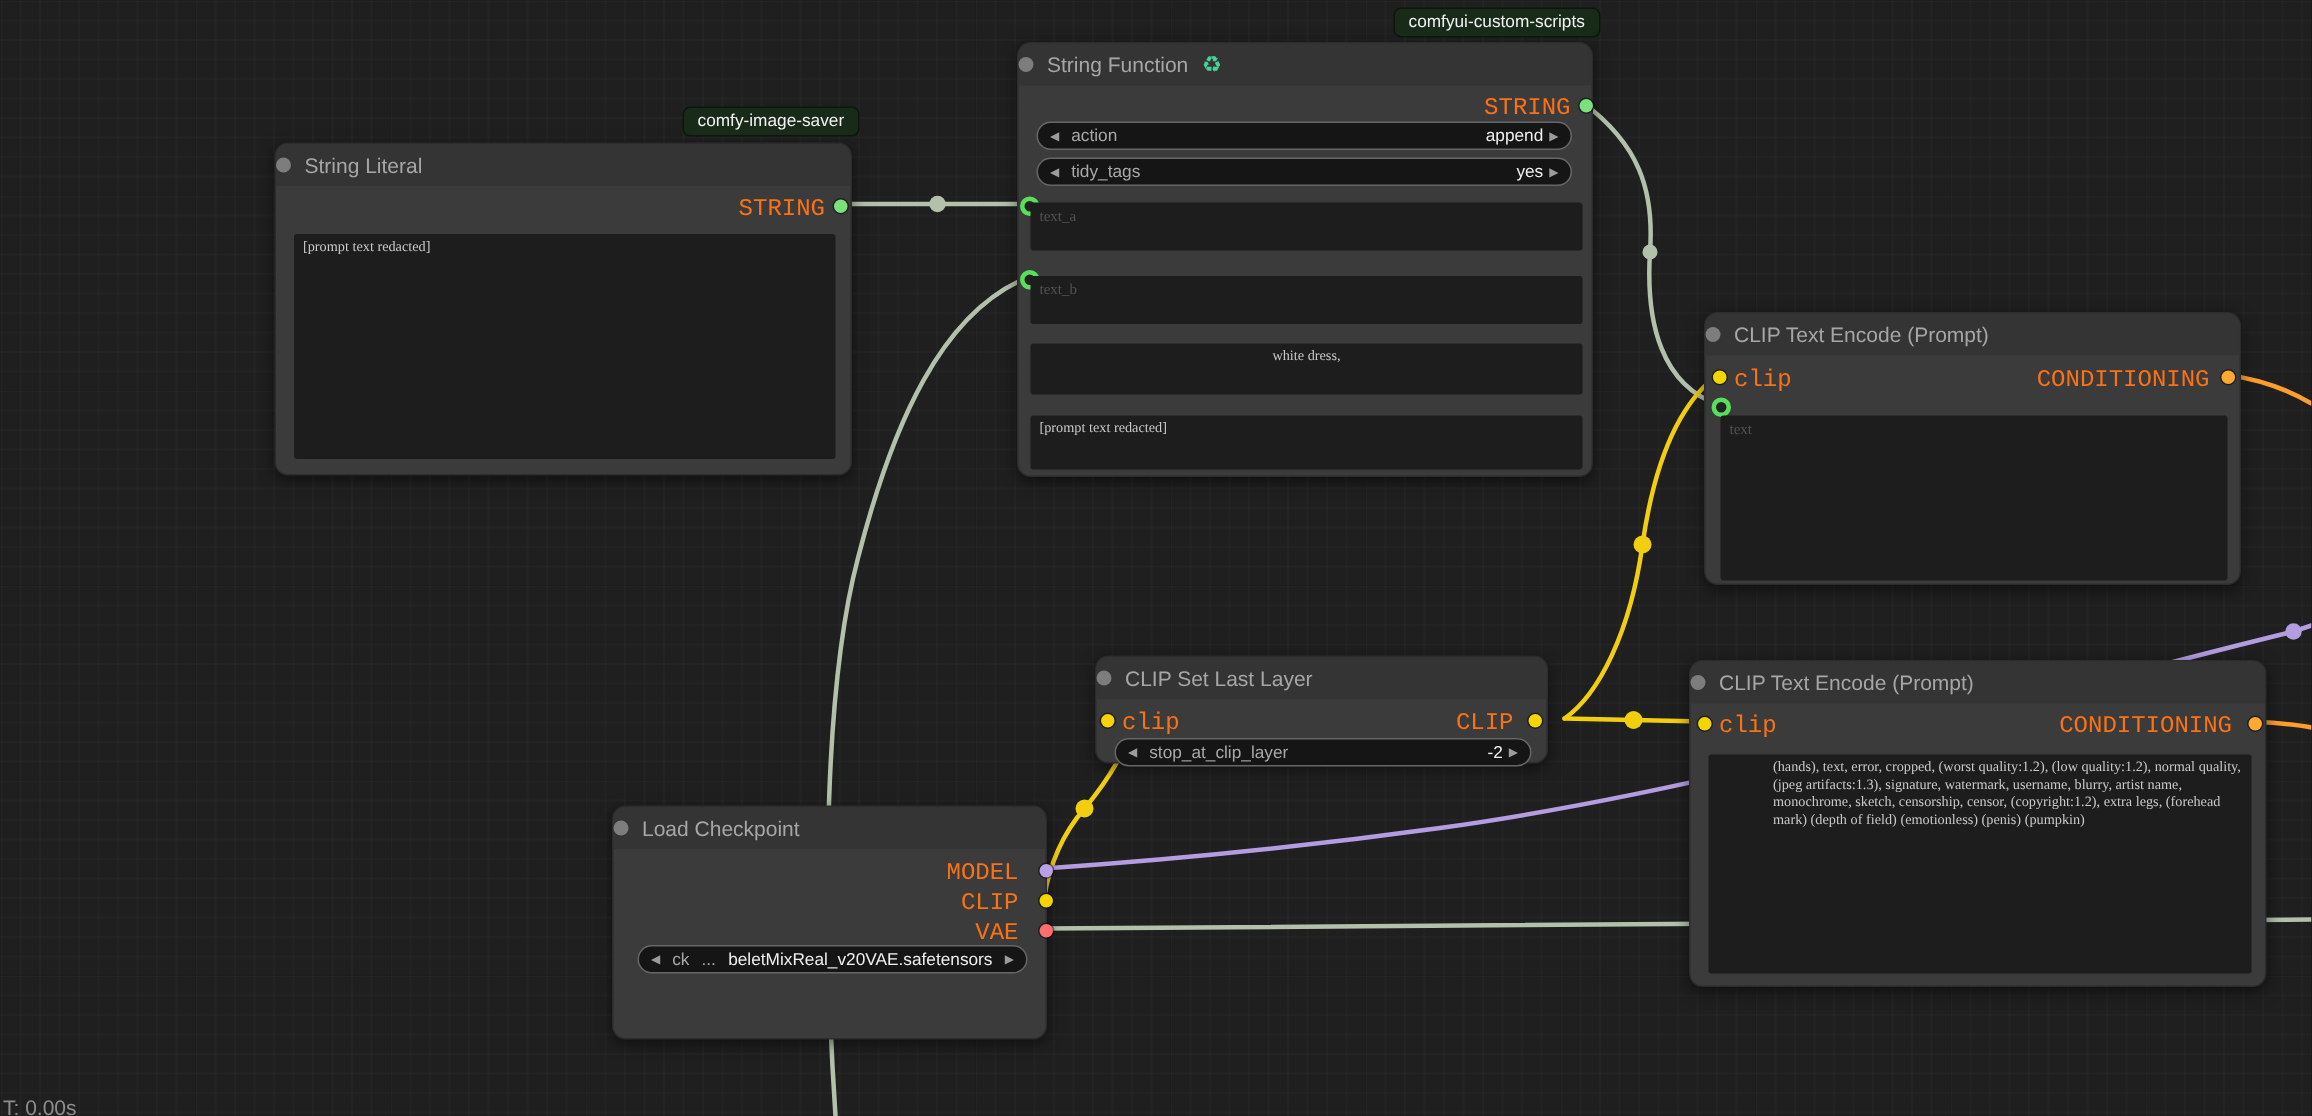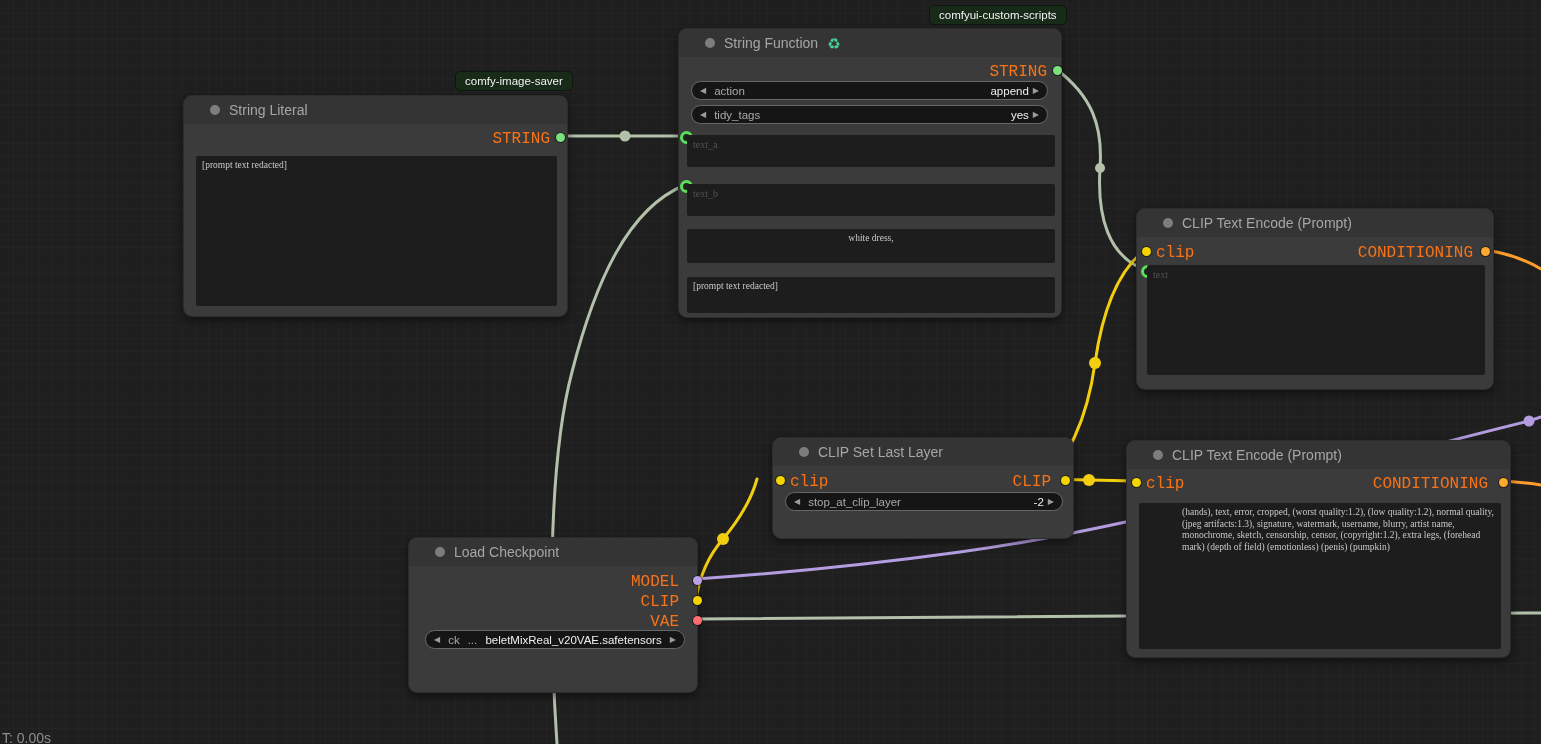--- a/index.html
+++ b/index.html
@@ -20,21 +20,21 @@
   .w.yellow{stroke:#f2ce11;}
   .w.purple{stroke:#b49ce0;}
   .w.orange{stroke:#ff9e2c;}
   .ldot.sage{fill:#b3c1ab;}
   .ldot.yellow{fill:#f2ce11;}
   .ldot.purple{fill:#b49ce0;}
 
   .node{position:absolute;background:#3b3b3b;border-radius:9px;z-index:2;
         box-shadow:0 3px 10px rgba(0,0,0,.5);border:1px solid #2c2c2c;box-sizing:border-box;}
   .ntitle{position:absolute;top:0;left:0;right:0;height:28px;background:#343434;
-        border-radius:8px 8px 0 0;display:flex;align-items:center;gap:9px;padding-left:26px;
+        border-radius:8px 8px 0 0;display:flex;align-items:center;gap:9px;padding-left:0;
         color:#a6a6a6;font-size:14px;}
   .tdot{width:10px;height:10px;border-radius:50%;background:#7d7d7d;flex:0 0 auto;}
   .nicon{color:#46d39a;font-size:15px;line-height:1;}
   .plabel{position:absolute;font-size:16px;color:#f97316;font-family:Liberation Mono, monospace;}
   .plabel.r{text-align:right;}
   .port{position:absolute;width:9px;height:9px;border-radius:50%;box-shadow:0 0 0 1px rgba(0,0,0,.45);}
   .port.ring{width:7px;height:7px;background:#222;border:3px solid #58e05a;box-shadow:none;}
   .p-string{background:#7ce07c;}
   .p-clip{background:#f5d400;}
   .p-cond{background:#ffa931;}
@@ -127,24 +127,24 @@
   <div class="node" style="left:1136px;top:208px;width:358px;height:182px;">
     <div class="ntitle">
       <span class="tdot"></span>
       <span>CLIP Text Encode (Prompt)</span>
     </div>
     <div class="port p-clip" style="left:5px;top:38px;"></div>
     <div class="plabel" style="left:19px;top:35px;">clip</div>
     <div class="plabel r" style="right:20px;top:35px;">CONDITIONING</div>
     <div class="port p-cond" style="left:344px;top:38px;"></div>
     <div class="port ring" style="left:4px;top:56px;"></div>
-    <div class="textbox ph" style="left:10px;top:56px;width:338px;height:110px;">text</div>
+    <div class="textbox ph" style="left:10px;top:68px;width:338px;height:110px;">text</div>
   </div>
 
-  <div class="node" style="left:772px;top:437px;width:302px;height:102px;">
+  <div class="node" style="left:730px;top:437px;width:302px;height:72px;">
     <div class="ntitle">
       <span class="tdot"></span>
       <span>CLIP Set Last Layer</span>
     </div>
     <div class="port p-clip" style="left:3px;top:38px;"></div>
     <div class="plabel" style="left:17px;top:35px;">clip</div>
     <div class="plabel r" style="right:22px;top:35px;">CLIP</div>
     <div class="port p-clip" style="left:288px;top:38px;"></div>
     <div class="widget" style="left:12px;top:54px;width:278px;">
       <span class="arrow">◀</span>

